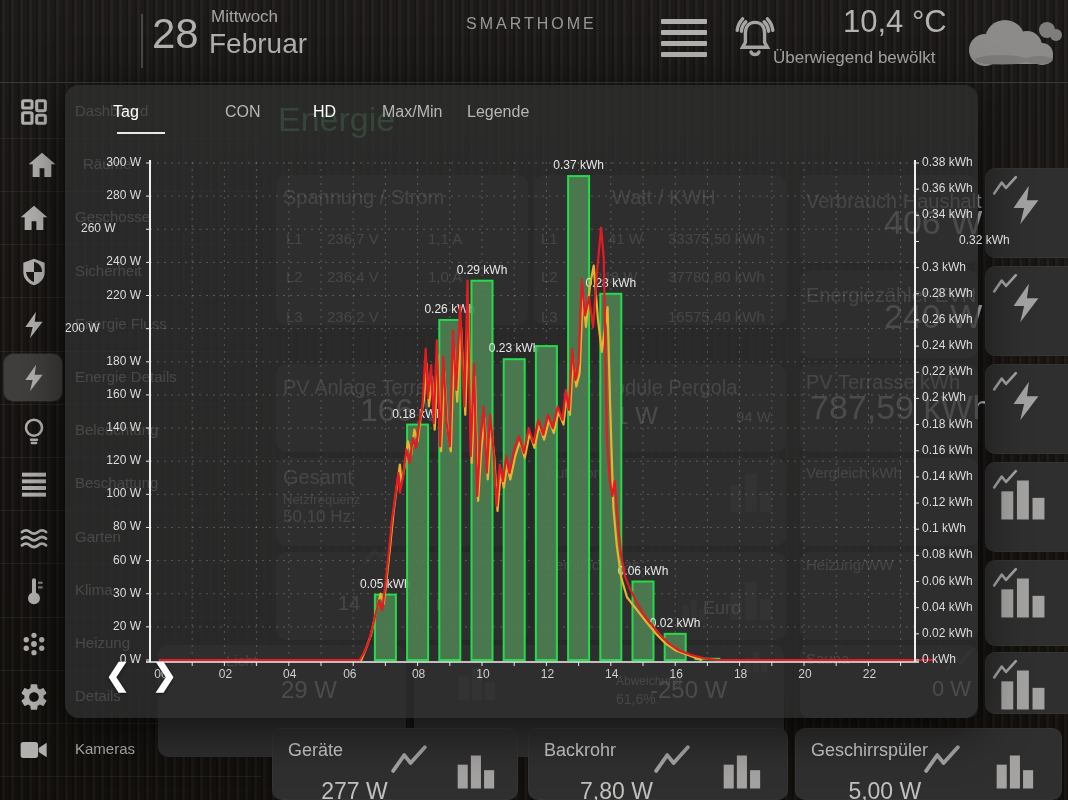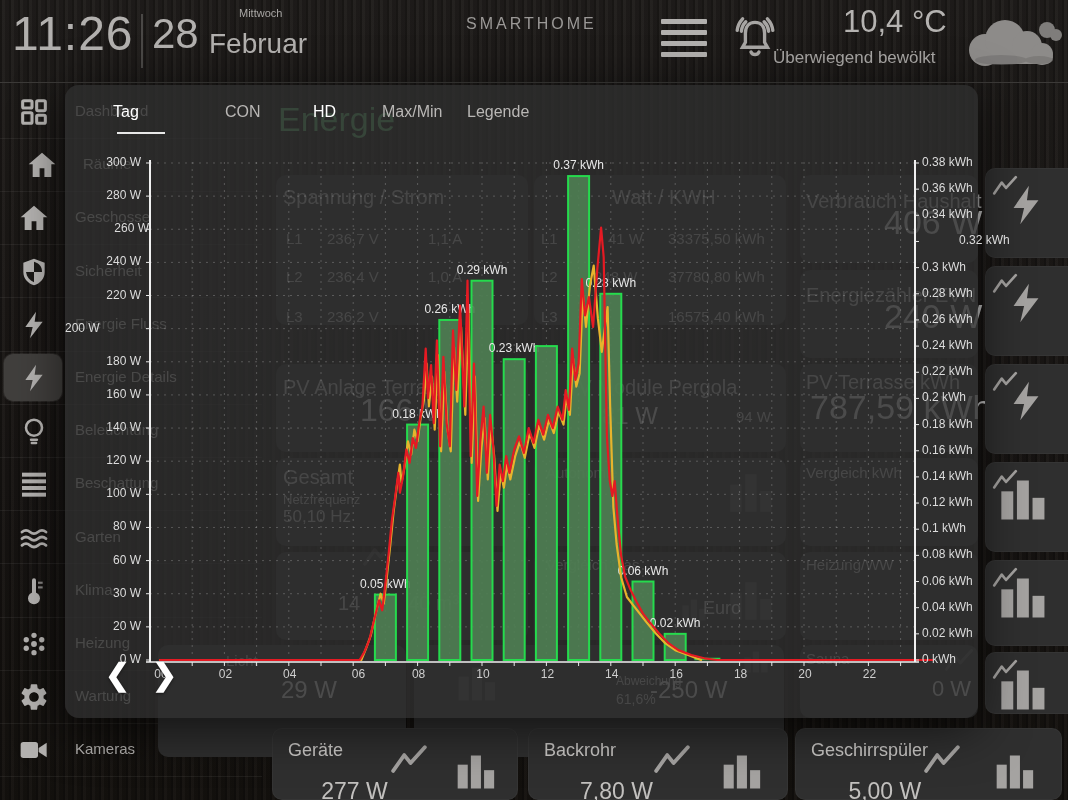--- a/index.html
+++ b/index.html
@@ -12,21 +12,21 @@
     font-family:"Liberation Sans", sans-serif;
     color:#b5b3b1;
     -webkit-font-smoothing:antialiased;
   }
   .abs{position:absolute;}
   
   #top-bar{position:absolute;left:0;top:0;width:1068px;height:82px;border-bottom:1px solid #3c3a38;}
   .clock{position:absolute;left:12px;top:6px;font-size:48px;font-weight:400;color:#b2b0ae;letter-spacing:1px;}
   .vdiv{position:absolute;left:141px;top:14px;width:2px;height:54px;background:#4a4846;}
   .day-num{position:absolute;left:152px;top:10px;font-size:42px;color:#b2b0ae;}
-  .weekday{position:absolute;left:211px;top:7px;font-size:11px;color:#a8a6a4;margin-left:28px;}
+  .weekday{position:absolute;left:211px;top:7px;font-size:17px;color:#a8a6a4;}
   .month{position:absolute;left:209px;top:28px;font-size:28px;color:#b2b0ae;}
   .app-title{position:absolute;left:466px;top:15px;font-size:16px;letter-spacing:3px;color:#9b9997;}
   .temp{position:absolute;left:843px;top:4px;font-size:31px;color:#b5b3b1;}
   .cond{position:absolute;left:773px;top:48px;font-size:17px;color:#a8a6a4;}
   .menu-btn{position:absolute;left:661px;top:19px;width:46px;height:42px;cursor:pointer;}
   .menu-btn span{display:block;height:5px;background:#b2b0ae;margin-bottom:6px;border-radius:1px;}
   .bell{position:absolute;left:729px;top:12px;width:52px;height:56px;}
   .cloud-icon{position:absolute;left:955px;top:8px;width:108px;height:68px;}
   
   .side-row{position:absolute;left:0;width:262px;height:53px;}
@@ -53,21 +53,20 @@
   .tab-underline{position:absolute;left:52px;top:47px;width:48px;height:2px;background:#e8e8e8;}
   .ax-label{position:absolute;font-size:12px;color:#dcdcdc;white-space:nowrap;}
   .x-label{position:absolute;top:582px;font-size:12px;color:#cfcfcf;}
   .nav-arrow{position:absolute;font-size:30px;font-weight:bold;color:#ffffff;cursor:pointer;z-index:8;text-shadow:0 1px 3px rgba(0,0,0,.5);}
   #chart-svg{position:absolute;left:0;top:0;pointer-events:none;}
 </style>
 </head>
 <body>
 
 <header id="top-bar">
-  <div class="clock">11:26</div>
   <div class="vdiv"></div>
   <div class="day-num">28</div>
   <div class="weekday">Mittwoch</div>
   <div class="month">Februar</div>
   <div class="app-title">SMARTHOME</div>
   <div class="menu-btn">
       <span></span>
       <span></span>
       <span></span>
       <span></span>
@@ -222,21 +221,21 @@
       </div>
       <div class="side-label">Heizung</div>
     </div>
     <div class="side-sep" style="top: 616.5px;"></div>
     <div class="side-row" style="top: 670.2px;">
       <div class="side-ico">
         <svg viewBox="0 0 24 24" fill="currentColor">
           <path d="M19.14 12.94c.04-.3.06-.61.06-.94s-.02-.64-.07-.94l2.03-1.58c.18-.14.23-.41.12-.61l-1.92-3.32c-.12-.22-.37-.29-.59-.22l-2.39.96c-.5-.38-1.03-.7-1.62-.94l-.36-2.54c-.04-.24-.24-.41-.48-.41h-3.84c-.24 0-.43.17-.47.41l-.36 2.54c-.59.24-1.13.57-1.62.94l-2.39-.96c-.22-.08-.47 0-.59.22L2.74 8.87c-.12.21-.07.47.12.61l2.03 1.58c-.05.3-.09.63-.09.94s.02.64.07.94l-2.03 1.58c-.18.14-.23.41-.12.61l1.92 3.32c.12.22.37.29.59.22l2.39-.96c.5.38 1.03.7 1.62.94l.36 2.54c.05.24.24.41.48.41h3.84c.24 0 .44-.17.47-.41l.36-2.54c.59-.24 1.13-.56 1.62-.94l2.39.96c.22.08.47 0 .59-.22l1.92-3.32c.12-.22.07-.47-.12-.61l-2.01-1.58zM12 15.6c-1.98 0-3.6-1.62-3.6-3.6s1.62-3.6 3.6-3.6 3.6 1.62 3.6 3.6-1.62 3.6-3.6 3.6z"></path>
         </svg>
       </div>
-      <div class="side-label">Wartung</div>
+      <div class="side-label">Details</div>
     </div>
     <div class="side-sep" style="top: 669.7px;"></div>
     <div class="side-row" style="top: 723.4px;">
       <div class="side-ico">
         <svg viewBox="0 0 24 24" fill="currentColor">
           <rect x="2" y="6" width="13" height="12" rx="2"></rect>
           <path d="M15.5 10.5 21.5 6.5 21.5 17.5 15.5 13.5Z"></path>
         </svg>
       </div>
       <div class="side-label">Kameras</div>
@@ -569,21 +568,21 @@
       <line x1="850" y1="208.78799999999995" x2="854" y2="208.78799999999995" stroke="#e8e8e8" stroke-width="1"></line>
       <line x1="850" y1="182.63" x2="854" y2="182.63" stroke="#e8e8e8" stroke-width="1"></line>
       <line x1="850" y1="156.47199999999998" x2="854" y2="156.47199999999998" stroke="#e8e8e8" stroke-width="1"></line>
       <line x1="850" y1="130.31399999999996" x2="854" y2="130.31399999999996" stroke="#e8e8e8" stroke-width="1"></line>
       <line x1="850" y1="104.156" x2="854" y2="104.156" stroke="#e8e8e8" stroke-width="1"></line>
       <line x1="850" y1="77.99799999999993" x2="854" y2="77.99799999999993" stroke="#e8e8e8" stroke-width="1"></line>
     </svg>
   <div id="axis-labels">
       <div class="ax-label" style="left: 0px; top: 69.99px; width: 76px; text-align: right;">300 W</div>
       <div class="ax-label" style="left: 0px; top: 103.124px; width: 76px; text-align: right;">280 W</div>
-      <div class="ax-label" style="left: 8px; top: 136.258px; width: 76px; text-align: right;">260 W</div>
+      <div class="ax-label" style="left: 16px; top: 136.258px; width: 76px; text-align: left;">260 W</div>
       <div class="ax-label" style="left: 0px; top: 169.392px; width: 76px; text-align: right;">240 W</div>
       <div class="ax-label" style="left: 0px; top: 202.526px; width: 76px; text-align: right;">220 W</div>
       <div class="ax-label" style="left: 0px; top: 235.66px; width: 76px; ">200 W</div>
       <div class="ax-label" style="left: 0px; top: 268.794px; width: 76px; text-align: right;">180 W</div>
       <div class="ax-label" style="left: 0px; top: 301.928px; width: 76px; text-align: right;">160 W</div>
       <div class="ax-label" style="left: 0px; top: 335.062px; width: 76px; text-align: right;">140 W</div>
       <div class="ax-label" style="left: 0px; top: 368.196px; width: 76px; text-align: right;">120 W</div>
       <div class="ax-label" style="left: 0px; top: 401.33px; width: 76px; text-align: right;">100 W</div>
       <div class="ax-label" style="left: 0px; top: 434.464px; width: 76px; text-align: right;">80 W</div>
       <div class="ax-label" style="left: 0px; top: 467.598px; width: 76px; text-align: right;">60 W</div>
@@ -606,21 +605,21 @@
       <div class="ax-label" style="left: 857px; top: 410.052px;">0.12 kWh</div>
       <div class="ax-label" style="left: 857px; top: 436.21px;">0.1 kWh</div>
       <div class="ax-label" style="left: 857px; top: 462.368px;">0.08 kWh</div>
       <div class="ax-label" style="left: 857px; top: 488.526px;">0.06 kWh</div>
       <div class="ax-label" style="left: 857px; top: 514.684px;">0.04 kWh</div>
       <div class="ax-label" style="left: 857px; top: 540.842px;">0.02 kWh</div>
       <div class="ax-label" style="left: 857px; top: 567px;">0 kWh</div>
       <div class="x-label" style="left: 85px; width: 22px; text-align: center;">00</div>
       <div class="x-label" style="left: 149.4px; width: 22px; text-align: center;">02</div>
       <div class="x-label" style="left: 213.8px; width: 22px; text-align: center;">04</div>
-      <div class="x-label" style="left: 278.2px; width: 22px; text-align: right;">06</div>
+      <div class="x-label" style="left: 278.2px; width: 22px; text-align: left;">06</div>
       <div class="x-label" style="left: 342.6px; width: 22px; text-align: center;">08</div>
       <div class="x-label" style="left: 407px; width: 22px; text-align: center;">10</div>
       <div class="x-label" style="left: 471.4px; width: 22px; text-align: center;">12</div>
       <div class="x-label" style="left: 535.8px; width: 22px; text-align: center;">14</div>
       <div class="x-label" style="left: 600.2px; width: 22px; text-align: center;">16</div>
       <div class="x-label" style="left: 664.6px; width: 22px; text-align: center;">18</div>
       <div class="x-label" style="left: 729px; width: 22px; text-align: center;">20</div>
       <div class="x-label" style="left: 793.4px; width: 22px; text-align: center;">22</div>
     </div>
   <div class="nav-arrow" style="left:40px;top:572px;">❮</div>

